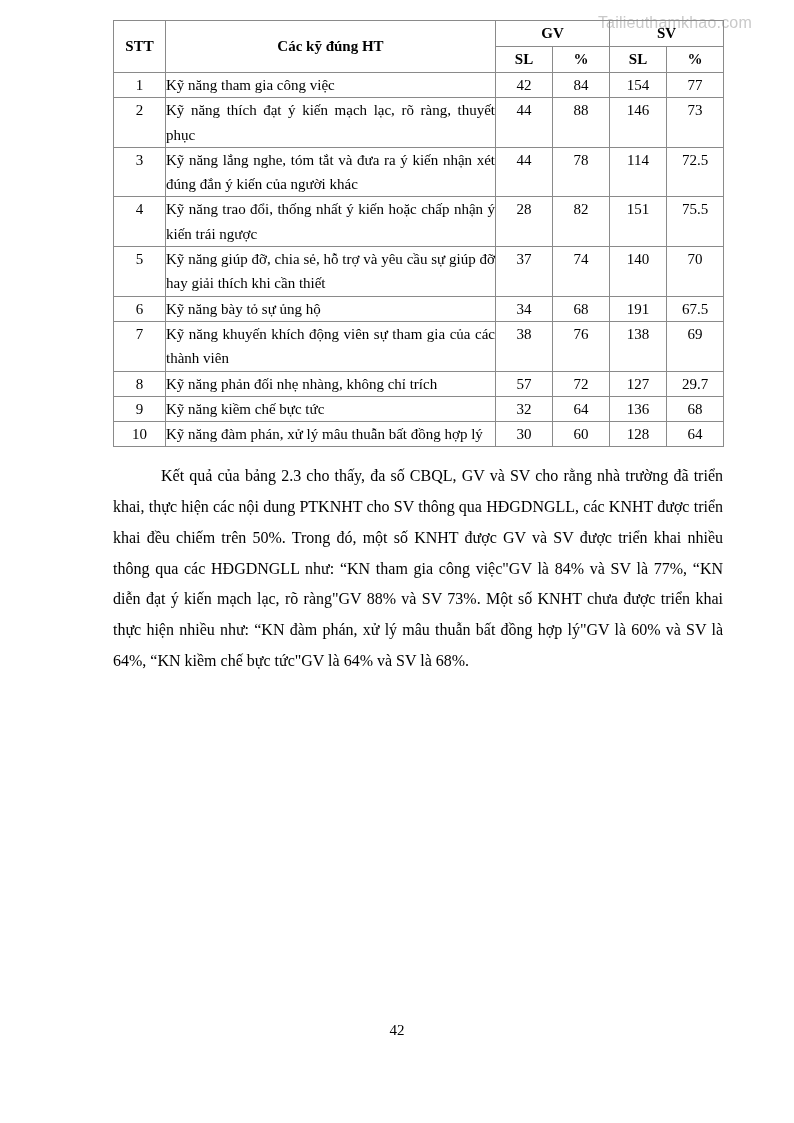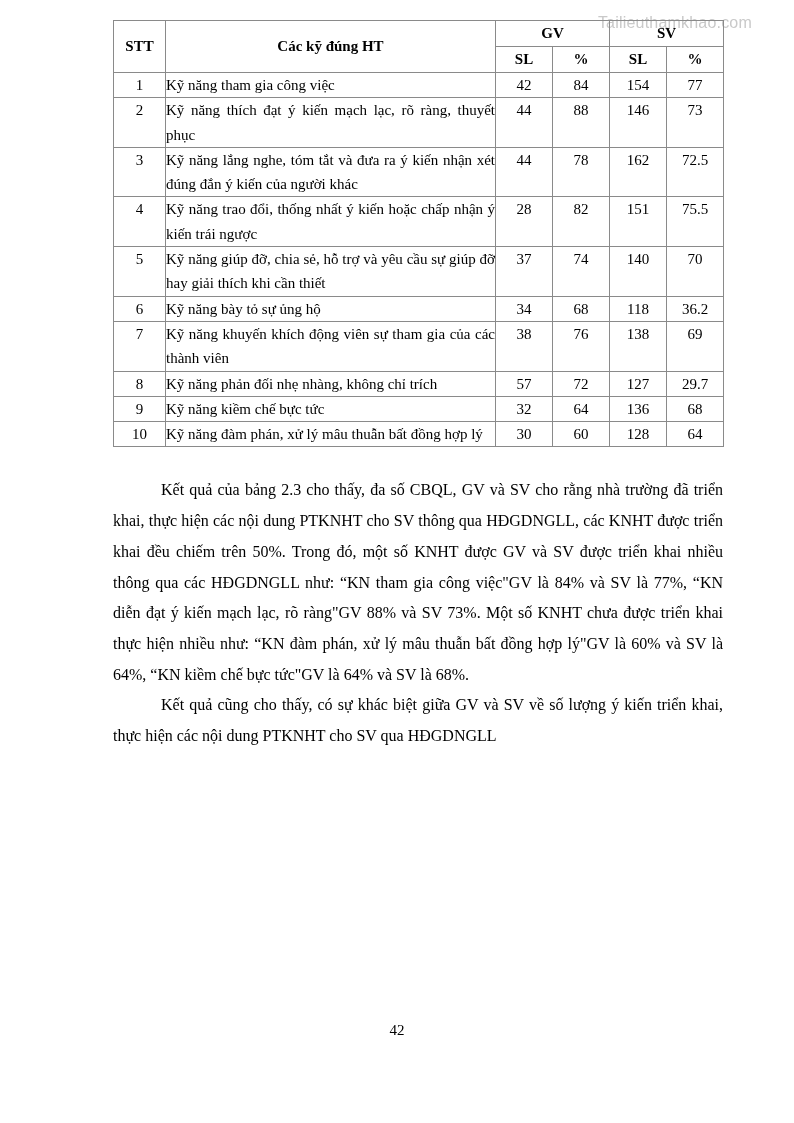--- a/index.html
+++ b/index.html
@@ -83,21 +83,21 @@
     hyphens: none;
   }
   td.num {
     text-align: center;
     padding: 4px 2px 5px;
     line-height: 1.62;
   }
 
   
   .body-text {
-    margin-top: 28px;
+    margin-top: 14px;
     font-size: 16px;
     line-height: 1.92;
     text-align: justify;
     text-align-last: left;
     font-family: Liberation Serif, serif;
   }
   .body-text p {
     margin: 0;
     text-indent: 48px;
   }
@@ -158,21 +158,21 @@
         <td class="num">44</td>
         <td class="num">88</td>
         <td class="num">146</td>
         <td class="num">73</td>
       </tr>
       <tr>
         <td class="stt">3</td>
         <td class="name">Kỹ năng lắng nghe, tóm tắt và đưa ra ý kiến nhận xét đúng đắn ý kiến của người khác</td>
         <td class="num">44</td>
         <td class="num">78</td>
-        <td class="num">162</td>
+        <td class="num">114</td>
         <td class="num">72.5</td>
       </tr>
       <tr>
         <td class="stt">4</td>
         <td class="name">Kỹ năng trao đổi, thống nhất ý kiến hoặc chấp nhận ý kiến trái ngược</td>
         <td class="num">28</td>
         <td class="num">82</td>
         <td class="num">151</td>
         <td class="num">75.5</td>
       </tr>
@@ -182,22 +182,22 @@
         <td class="num">37</td>
         <td class="num">74</td>
         <td class="num">140</td>
         <td class="num">70</td>
       </tr>
       <tr>
         <td class="stt">6</td>
         <td class="name">Kỹ năng bày tỏ sự ủng hộ</td>
         <td class="num">34</td>
         <td class="num">68</td>
-        <td class="num">118</td>
-        <td class="num">36.2</td>
+        <td class="num">191</td>
+        <td class="num">67.5</td>
       </tr>
       <tr>
         <td class="stt">7</td>
         <td class="name">Kỹ năng khuyến khích động viên sự tham gia của các thành viên</td>
         <td class="num">38</td>
         <td class="num">76</td>
         <td class="num">138</td>
         <td class="num">69</td>
       </tr>
       <tr>
@@ -222,18 +222,17 @@
         <td class="num">30</td>
         <td class="num">60</td>
         <td class="num">128</td>
         <td class="num">64</td>
       </tr>
     </tbody>
   </table>
 
   <div class="body-text">
     <p>Kết quả của bảng 2.3 cho thấy, đa số CBQL, GV và SV cho rằng nhà trường đã triển khai, thực hiện các nội dung PTKNHT cho SV thông qua HĐGDNGLL, các KNHT được triển khai đều chiếm trên 50%. Trong đó, một số KNHT được GV và SV được triển khai nhiều thông qua các HĐGDNGLL như: “KN tham gia công việc"GV là 84% và SV là 77%, “KN diễn đạt ý kiến mạch lạc, rõ ràng"GV 88% và SV 73%. Một số KNHT chưa được triển khai thực hiện nhiều như: “KN đàm phán, xử lý mâu thuẫn bất đồng hợp lý"GV là 60% và SV là 64%, “KN kiềm chế bực tức"GV là 64% và SV là 68%.</p>
-    <p>Kết quả cũng cho thấy, có sự khác biệt giữa GV và SV về số lượng ý kiến triển khai, thực hiện các nội dung PTKNHT cho SV qua HĐGDNGLL</p>
   </div>
 
 </div>
 
 <div class="page-number">42</div>
 
 </body></html>

